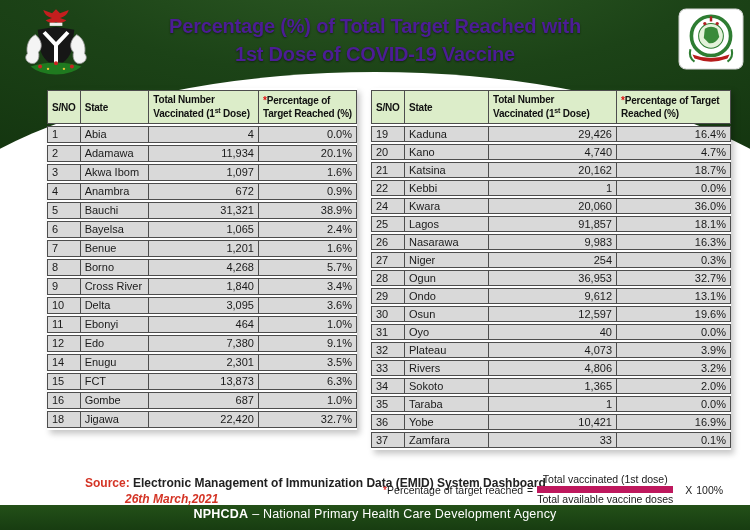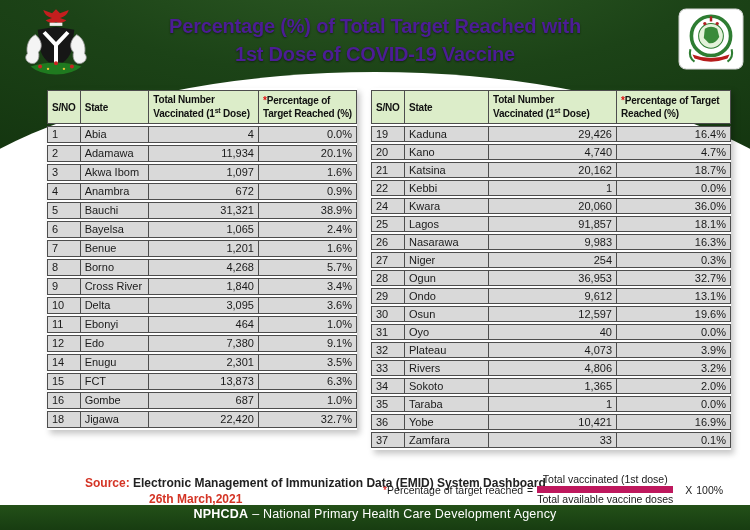--- a/index.html
+++ b/index.html
@@ -53,21 +53,21 @@
   .tbl-right .w-sno{width:34px;}  .tbl-right .w-state{width:84px;} .tbl-right .w-vacc{width:128px;} .tbl-right .w-pct{width:114px;}
   sup { font-size:7px; vertical-align:super; }
   .red { color:#e01010; }
 
   
   .source-block {
     position:absolute; left:85px; top:475px; font-size:12px; font-weight:bold;
     line-height:1.35; color:#222;
   }
   .source-label, .source-date { color:#d43425; }
-  .source-date { margin-left:64px; display:inline-block; }
+  .source-date { margin-left:40px; display:inline-block;font-style:italic; }
   .formula-block {
     position:absolute; left:383px; top:473px; display:flex; align-items:center;
     gap:4px; font-size:10.5px; font-weight:normal; color:#1a1a1a;
   }
   .fraction { display:inline-block; text-align:center; line-height:1.25; }
   .fraction .num { border-bottom:7px solid #be185d; padding:0 2px; }
   .formula-x { margin-left:8px; }
 
   
   .banner {

